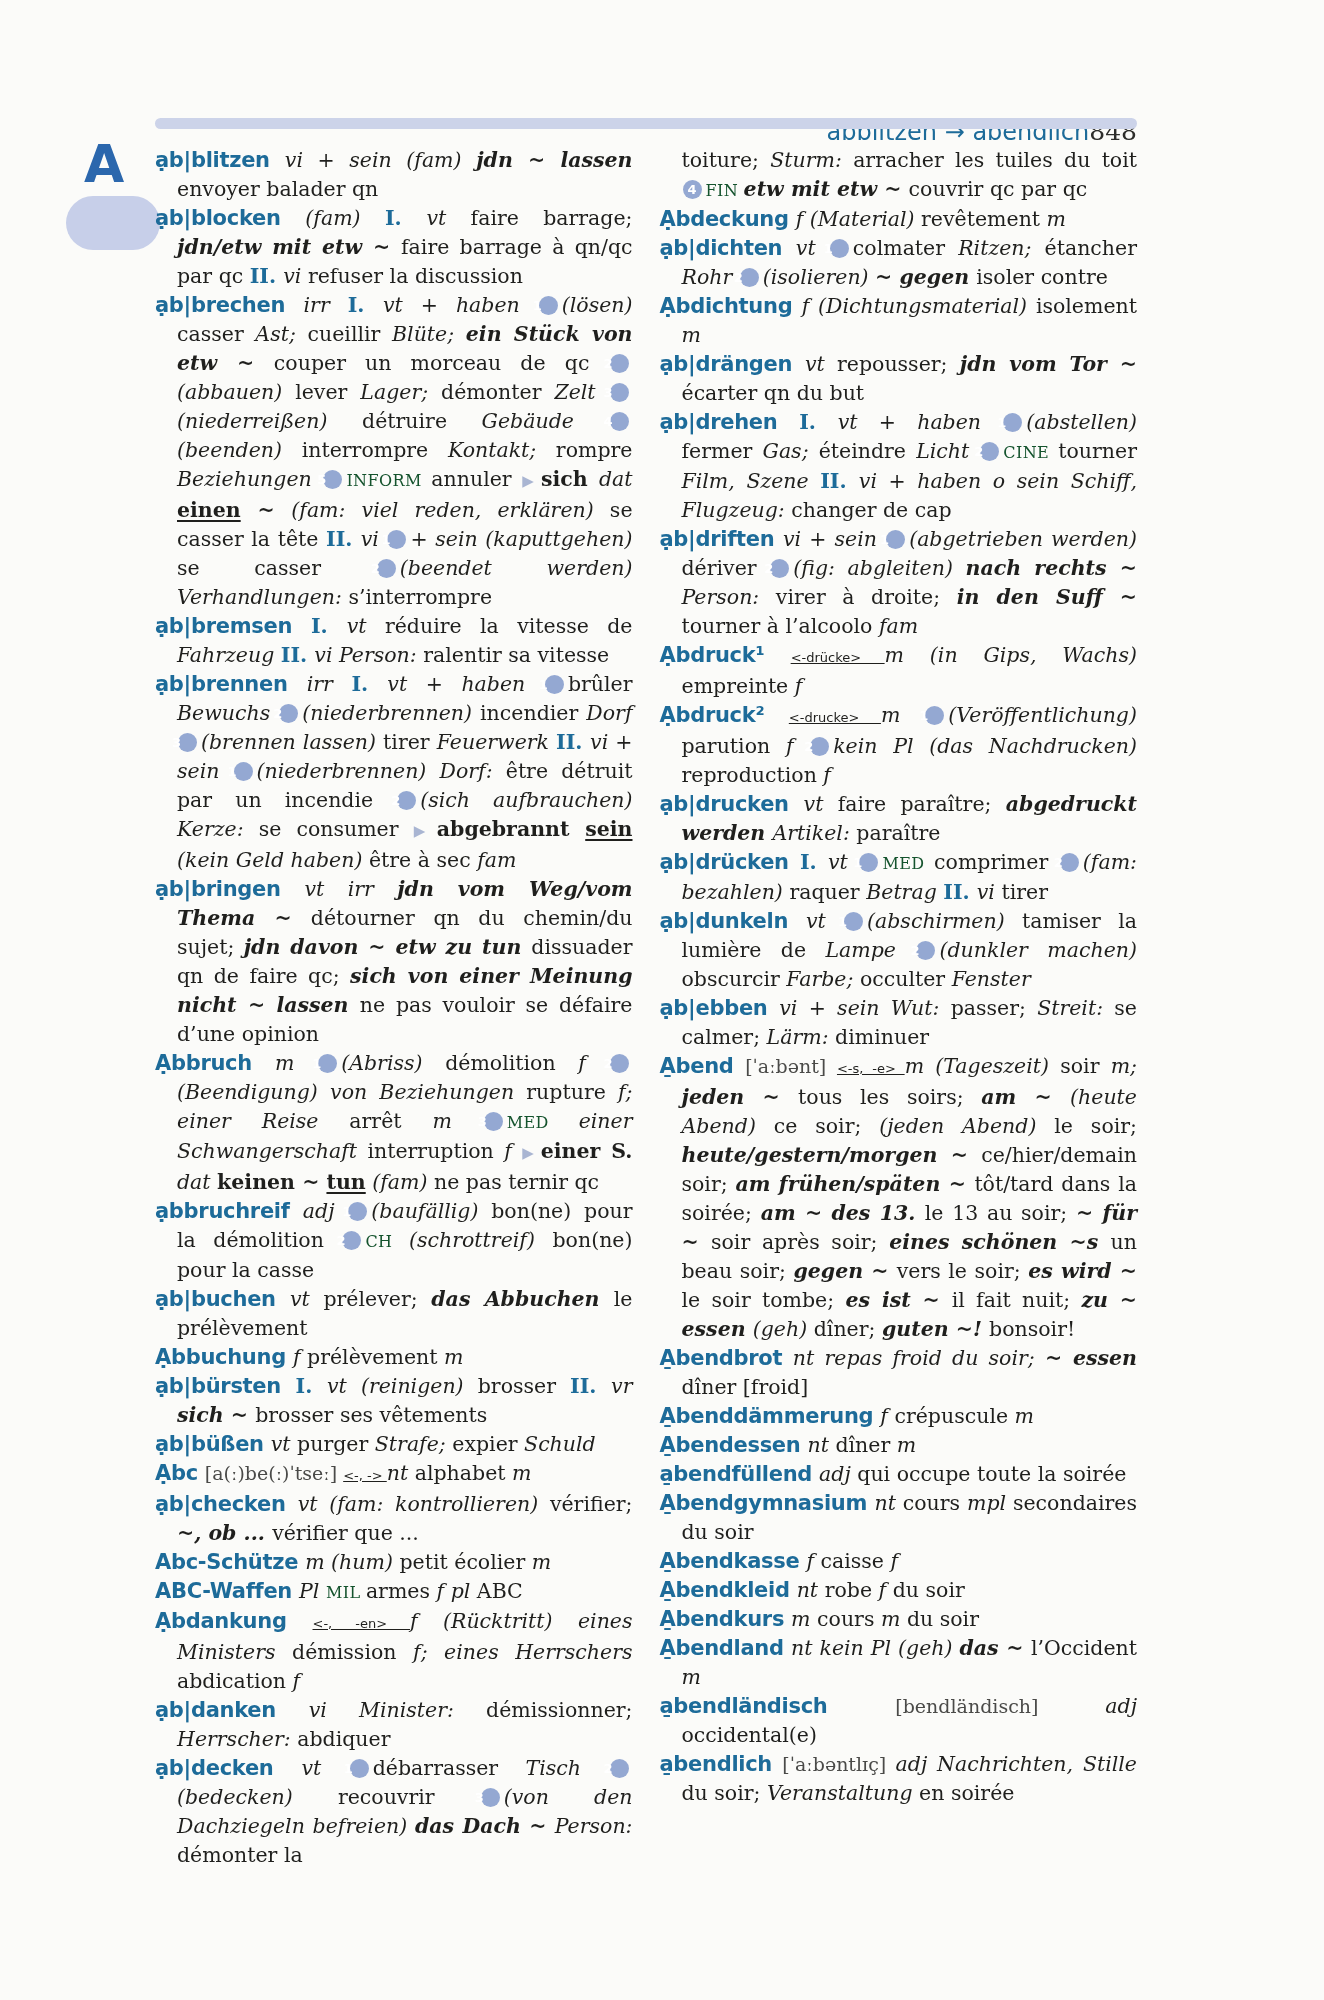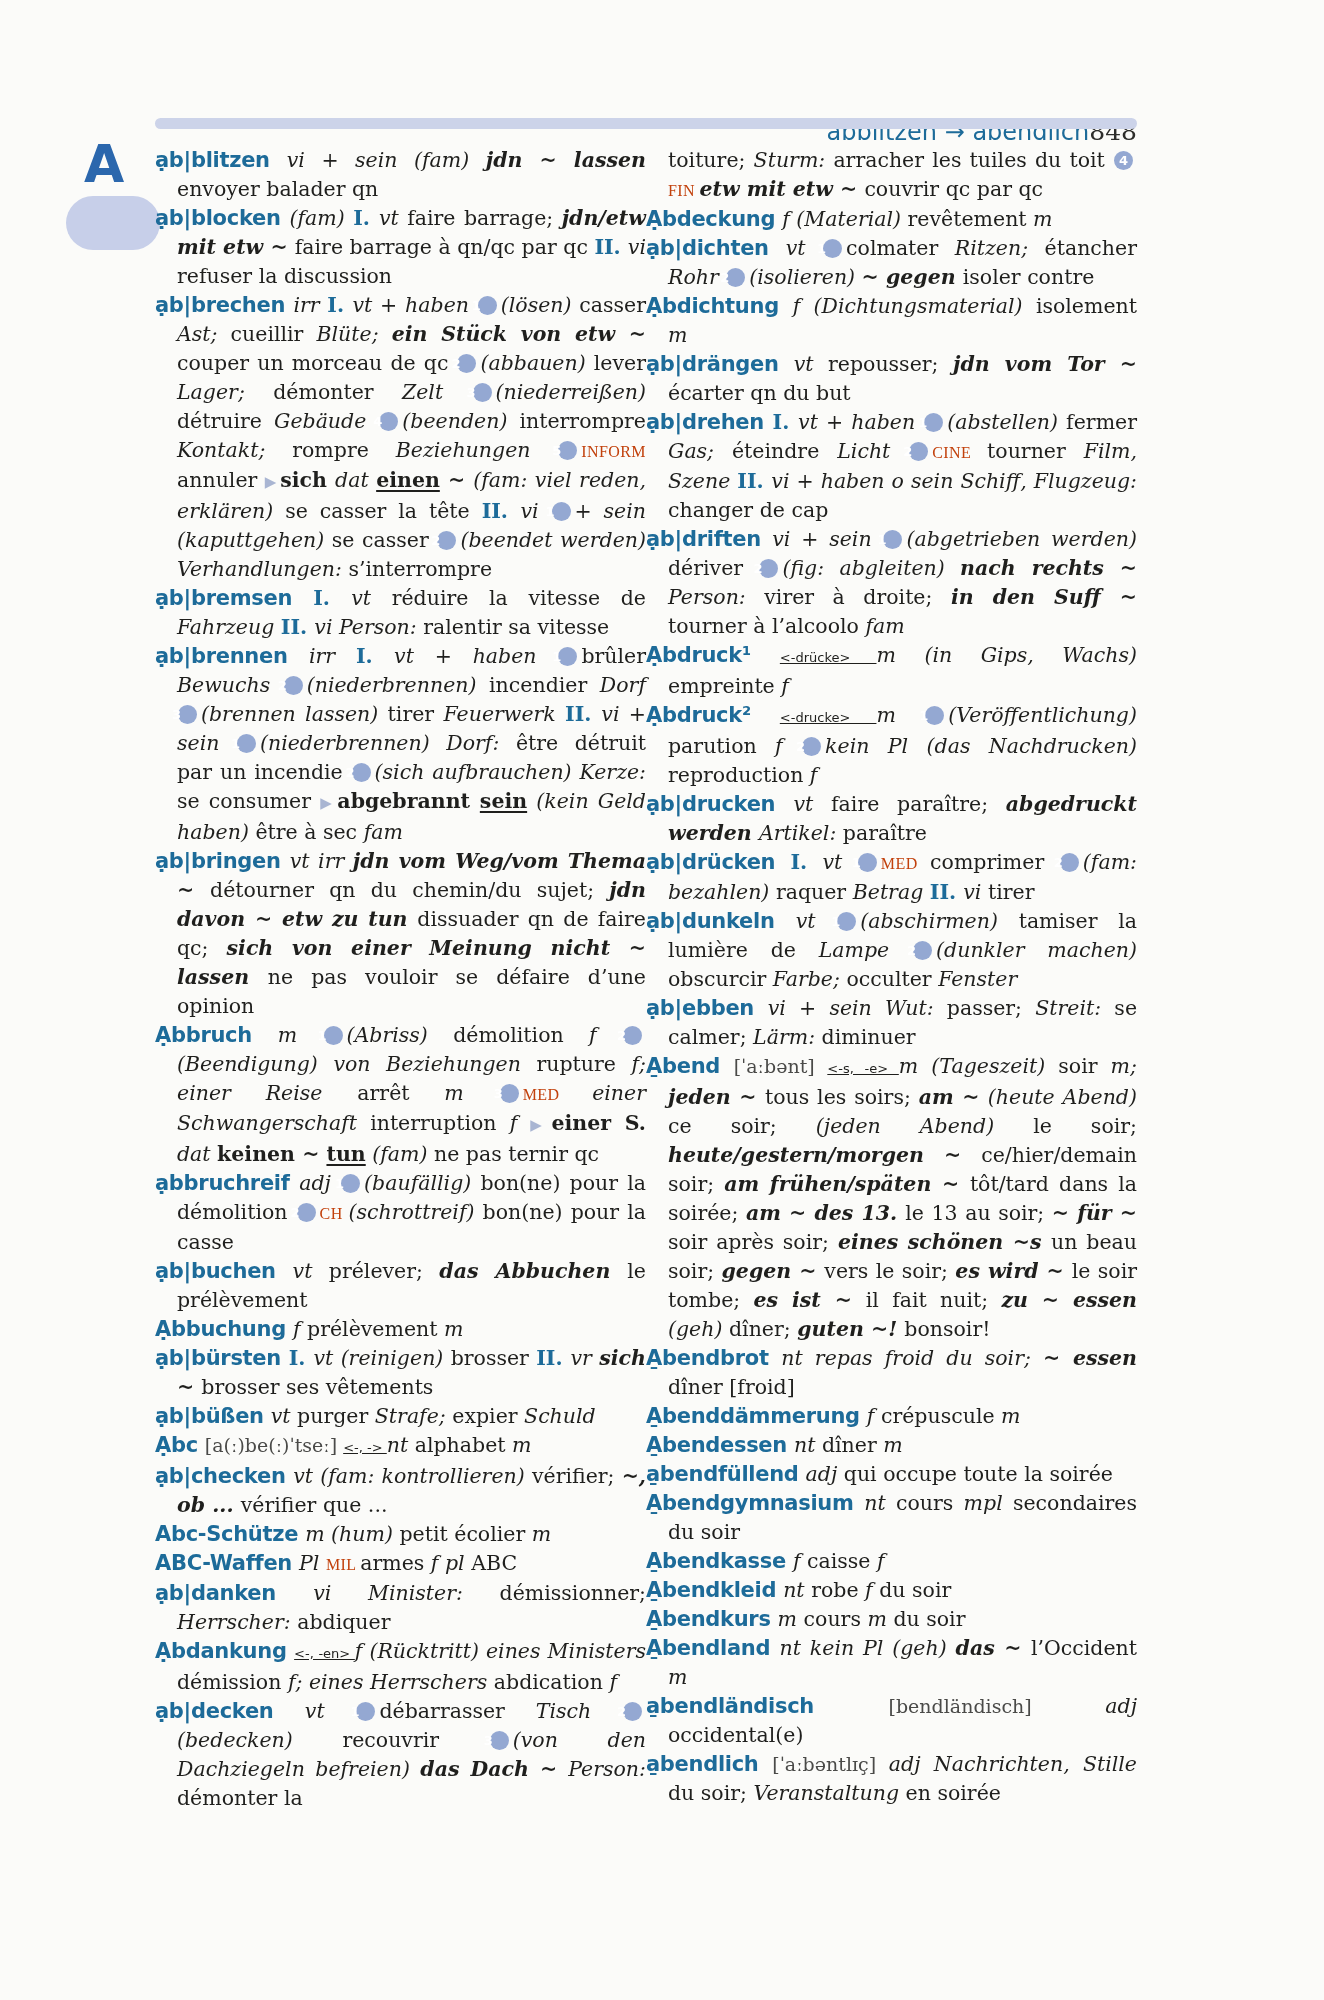--- a/index.html
+++ b/index.html
@@ -8,34 +8,34 @@
   .header-row{position:absolute;left:155px;top:82px;width:982px;display:flex;
               justify-content:flex-end;align-items:baseline;}
   .header-title{font-family:"DejaVu Sans",sans-serif;font-size:24px;color:var(--hw,#1d6b99);}
   .page-num{font-size:25px;color:#2e2e2c;margin-top:35px;}
   .header-bar{position:absolute;left:155px;top:118px;width:982px;height:11px;
               background:var(--bar,#ccd3e9);border-radius:6px;}
   .tab-pill{position:absolute;left:66px;top:196px;width:94px;height:54px;
             background:var(--pill,#c7cfe9);border-radius:27px;}
   .tab-letter{position:absolute;left:84px;top:138px;font-family:"DejaVu Sans",sans-serif;
               font-weight:bold;font-size:52px;line-height:1;color:var(--letter,#2b67ad);}
-  .cols{position:absolute;left:155px;top:146px;width:982px;display:flex;}
+  .cols{position:absolute;left:155px;top:146px;width:982px;display:flex;gap:27px;}
   .col{flex:1;min-width:0;}
   p.entry{margin:0;padding-left:22px;text-indent:-22px;text-align:justify;
           font-size:20.5px;line-height:29px;}
   p.entry.cont{text-indent:0;}
   .tx{}
   .it{font-style:italic;}
   .b{font-weight:bold;}
   .bi{font-weight:bold;font-style:italic;}
   .bu{font-weight:bold;text-decoration:underline;text-underline-offset:3px;}
   .hw{font-family:"DejaVu Sans",sans-serif;font-weight:bold;color:var(--hw,#1d6b99);
       font-size:21px;line-height:1;letter-spacing:-0.3px;}
   .rm{font-weight:bold;color:var(--hw,#1d6b99);}
-  .sc{color:#c2410c;font-size:16px;letter-spacing:0.4px;font-family:Liberation Serif, serif;}
+  .sc{color:#14532d;font-size:16px;letter-spacing:0.4px;}
   .phon{color:#4a4a48;font-size:19px;}
   .infl{font-family:"DejaVu Sans",sans-serif;font-size:13px;text-decoration:underline;}
   .n{display:inline-block;width:19px;height:19px;line-height:19px;border-radius:50%;
      background:var(--badge,#94a8d2);color:#fff;font-family:"DejaVu Sans",sans-serif;
      font-size:13px;font-style:normal;font-weight:bold;text-align:center;
      vertical-align:2px;margin:0 4px 0 1px;}
   .tri{color:#a9b5d2;font-size:15px;font-style:normal;margin-right:3px;}
 </style>
 </head>
 <body>
@@ -61,22 +61,22 @@
         <p class="entry"><span class="hw">Ạbbruch </span><span class="it">m </span><span class="n">1</span><span class="it">(Abriss) </span><span class="tx">démolition </span><span class="it">f </span><span class="n">2</span><span class="it">(Beendigung) von Beziehungen </span><span class="tx">rupture </span><span class="it">f; einer Reise </span><span class="tx">arrêt </span><span class="it">m </span><span class="n">3</span><span class="sc">MED </span><span class="it">einer Schwangerschaft </span><span class="tx">interruption </span><span class="it">f </span><span class="tri">▶</span><span class="b">einer S. </span><span class="it">dat </span><span class="b">keinen ~ </span><span class="bu">tun</span><span class="it"> (fam) </span><span class="tx">ne pas ternir qc</span></p>
         <p class="entry"><span class="hw">ạbbruchreif </span><span class="it">adj </span><span class="n">1</span><span class="it">(baufällig) </span><span class="tx">bon(ne) pour la démolition </span><span class="n">2</span><span class="sc">CH </span><span class="it">(schrottreif) </span><span class="tx">bon(ne) pour la casse</span></p>
         <p class="entry"><span class="hw">ạb|buchen </span><span class="it">vt </span><span class="tx">prélever; </span><span class="bi">das Abbuchen </span><span class="tx">le prélèvement</span></p>
         <p class="entry"><span class="hw">Ạbbuchung </span><span class="it">f </span><span class="tx">prélèvement </span><span class="it">m</span></p>
         <p class="entry"><span class="hw">ạb|bürsten </span><span class="rm">I. </span><span class="it">vt (reinigen) </span><span class="tx">brosser </span><span class="rm">II. </span><span class="it">vr </span><span class="bi">sich ~ </span><span class="tx">brosser ses vêtements</span></p>
         <p class="entry"><span class="hw">ạb|büßen </span><span class="it">vt </span><span class="tx">purger </span><span class="it">Strafe; </span><span class="tx">expier </span><span class="it">Schuld</span></p>
         <p class="entry"><span class="hw">Ạbc </span><span class="phon">[a(ː)be(ː)ˈtseː] </span><span class="infl">&lt;-, -&gt; </span><span class="it">nt </span><span class="tx">alphabet </span><span class="it">m</span></p>
         <p class="entry"><span class="hw">ạb|checken </span><span class="it">vt (fam: kontrollieren) </span><span class="tx">vérifier; </span><span class="bi">~, ob ... </span><span class="tx">vérifier que ...</span></p>
         <p class="entry"><span class="hw">Abc-Schütze </span><span class="it">m (hum) </span><span class="tx">petit écolier </span><span class="it">m</span></p>
         <p class="entry"><span class="hw">ABC-Waffen </span><span class="it">Pl </span><span class="sc">MIL </span><span class="tx">armes </span><span class="it">f pl </span><span class="tx">ABC</span></p>
+        <p class="entry"><span class="hw">Ạbdankung </span><span class="infl">&lt;-, -en&gt; </span><span class="it">f (Rücktritt) eines Ministers </span><span class="tx">démission </span><span class="it">f; eines Herrschers </span><span class="tx">abdication </span><span class="it">f</span></p>
         <p class="entry"><span class="hw">ạb|danken </span><span class="it">vi Minister: </span><span class="tx">démissionner; </span><span class="it">Herrscher: </span><span class="tx">abdiquer</span></p>
-        <p class="entry"><span class="hw">Ạbdankung </span><span class="infl">&lt;-, -en&gt; </span><span class="it">f (Rücktritt) eines Ministers </span><span class="tx">démission </span><span class="it">f; eines Herrschers </span><span class="tx">abdication </span><span class="it">f</span></p>
         <p class="entry"><span class="hw">ạb|decken </span><span class="it">vt </span><span class="n">1</span><span class="tx">débarrasser </span><span class="it">Tisch </span><span class="n">2</span><span class="it">(bedecken) </span><span class="tx">recouvrir </span><span class="n">3</span><span class="it">(von den Dachziegeln befreien) </span><span class="bi">das Dach ~ </span><span class="it">Person: </span><span class="tx">démonter la</span></p>
       </div>
     <div class="col">
         <p class="entry cont"><span class="tx">toiture; </span><span class="it">Sturm: </span><span class="tx">arracher les tuiles du toit </span><span class="n">4</span><span class="sc">FIN </span><span class="bi">etw mit etw ~ </span><span class="tx">couvrir qc par qc</span></p>
         <p class="entry"><span class="hw">Ạbdeckung </span><span class="it">f (Material) </span><span class="tx">revêtement </span><span class="it">m</span></p>
         <p class="entry"><span class="hw">ạb|dichten </span><span class="it">vt </span><span class="n">1</span><span class="tx">colmater </span><span class="it">Ritzen; </span><span class="tx">étancher </span><span class="it">Rohr </span><span class="n">2</span><span class="it">(isolieren) </span><span class="bi">~ gegen </span><span class="tx">isoler contre</span></p>
         <p class="entry"><span class="hw">Ạbdichtung </span><span class="it">f (Dichtungsmaterial) </span><span class="tx">isolement </span><span class="it">m</span></p>
         <p class="entry"><span class="hw">ạb|drängen </span><span class="it">vt </span><span class="tx">repousser; </span><span class="bi">jdn vom Tor ~ </span><span class="tx">écarter qn du but</span></p>
         <p class="entry"><span class="hw">ạb|drehen </span><span class="rm">I. </span><span class="it">vt + haben </span><span class="n">1</span><span class="it">(abstellen) </span><span class="tx">fermer </span><span class="it">Gas; </span><span class="tx">éteindre </span><span class="it">Licht </span><span class="n">2</span><span class="sc">CINE </span><span class="tx">tourner </span><span class="it">Film, Szene </span><span class="rm">II. </span><span class="it">vi + haben o sein Schiff, Flugzeug: </span><span class="tx">changer de cap</span></p>
         <p class="entry"><span class="hw">ạb|driften </span><span class="it">vi + sein </span><span class="n">1</span><span class="it">(abgetrieben werden) </span><span class="tx">dériver </span><span class="n">2</span><span class="it">(fig: abgleiten) </span><span class="bi">nach rechts ~ </span><span class="it">Person: </span><span class="tx">virer à droite; </span><span class="bi">in den Suff ~ </span><span class="tx">tourner à l’alcoolo </span><span class="it">fam</span></p>

